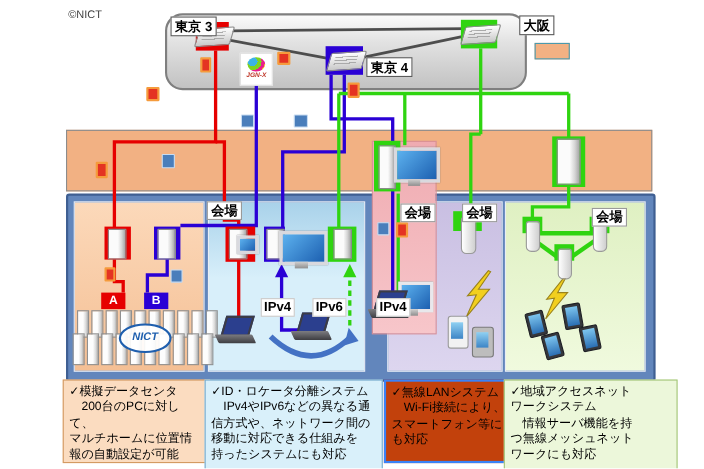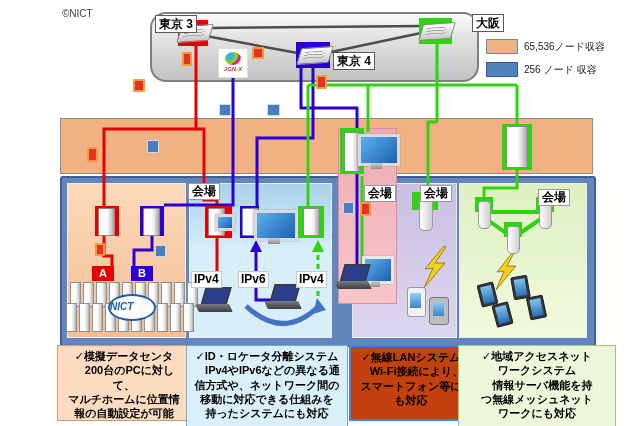--- a/index.html
+++ b/index.html
@@ -62,28 +62,28 @@
   .ap .pole{position:absolute;left:3px;top:4px;width:11px;height:26px;border:1px solid #9a9a9a;
             border-radius:3px 3px 5px 5px;background:linear-gradient(90deg,#ffffff,#cfcfcf);}
   .sq{position:absolute;z-index:5;border-radius:1px;}
   .sq-red{background:#e43322;border:2px solid #f59b3c;}
   .sq-blue{background:#4a7ebb;border:1px solid #c8dcf2;}
   .srv-row{position:absolute;display:flex;gap:2px;z-index:5;}
   .srv{width:9px;height:23px;display:block;border:1px solid #909090;
        background:linear-gradient(90deg,#fdfdfd 50%,#d8d8d8 80%,#ababab);}
   .srv-row.front .srv{height:27px;}
   .nict{left:108px;top:294px;width:44px;height:23px;background:rgba(255,255,255,.92);border:2px solid #1f5fae;
-        border-radius:50%;z-index:6;text-align:left;line-height:21px;font-size:10px;font-weight:bold;
+        border-radius:50%;z-index:6;text-align:center;line-height:21px;font-size:10px;font-weight:bold;
         font-style:italic;color:#1f5fae;}
   .tagAB{width:22px;height:15px;z-index:6;color:#fff;font-weight:bold;font-size:11px;text-align:center;line-height:15px;}
   .proto{background:#fff;border:1px solid #c9c9c9;font-size:12px;font-weight:bold;color:#000;
-         padding:0 2px;line-height:15px;z-index:6;}
-  
-  .note{position:absolute;z-index:2;font-size:11px;font-weight:bold;color:#000;line-height:1.3;
-        white-space:pre-line;padding:3px 5px;text-align:center;}
+         padding:0 2px;line-height:15px;z-index:6;margin-left:46px;}
+  
+  .note{position:absolute;z-index:2;font-size:11px;font-weight:normal;color:#000;line-height:1.3;
+        white-space:pre-line;padding:3px 5px;}
   .n0{left:57px;top:345px;width:122px;height:68px;background:#fbdcc0;border:1px solid #d49a62;}
   .n1{left:186px;top:345px;width:150px;height:82px;background:#d9f0fa;border:1px solid #76aacd;}
   .n2{left:349px;top:345px;width:110px;height:66px;background:#c2410c;border:2px solid #3b82f6;}
   .n3{left:458px;top:345px;width:146px;height:82px;background:#ecf7da;border:1px solid #a3c579;}
   .copyright{left:62px;top:8px;font-size:10px;font-weight:normal;color:#3f3f3f;z-index:6;}
 </style>
 </head>
 <body>
 
 <div class="stage">
@@ -160,25 +160,20 @@
   <div class="abs nlabel" style="left:155px;top:15px;">東京 3</div>
   <div class="abs nlabel" style="left:333px;top:52px;">東京 4</div>
   <div class="abs nlabel" style="left:472px;top:14px;">大阪</div>
   <div class="abs jgnx">
     <div class="ball"></div>
     <div class="jtxt">JGN-X</div>
   </div>
 
   <div class="legend-row" style="left:486px;top:39px;">
     <div class="sw sw-orange"></div>
-    <span>65,536ノード収容</span>
-  </div>
-  <div class="legend-row" style="left:486px;top:62px;">
-    <div class="sw sw-blue"></div>
-    <span>256 ノード 収容</span>
   </div>
 
   <div class="sq sq-red" style="left:133px;top:79px;width:8px;height:9px;"></div>
   <div class="sq sq-red" style="left:182px;top:52px;width:6px;height:10px;"></div>
   <div class="sq sq-red" style="left:252px;top:47px;width:8px;height:8px;"></div>
   <div class="sq sq-red" style="left:316px;top:75px;width:7px;height:10px;"></div>
   <div class="sq sq-red" style="left:87px;top:147px;width:7px;height:11px;"></div>
   <div class="sq sq-blue" style="left:147px;top:140px;width:10px;height:11px;"></div>
   <div class="sq sq-blue" style="left:219px;top:104px;width:10px;height:10px;"></div>
   <div class="sq sq-blue" style="left:267px;top:104px;width:11px;height:10px;"></div>

